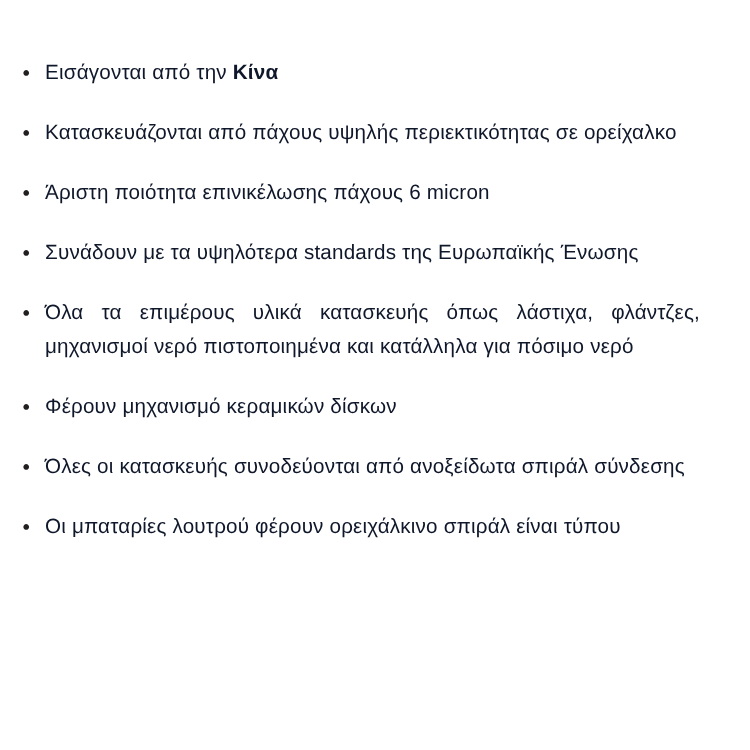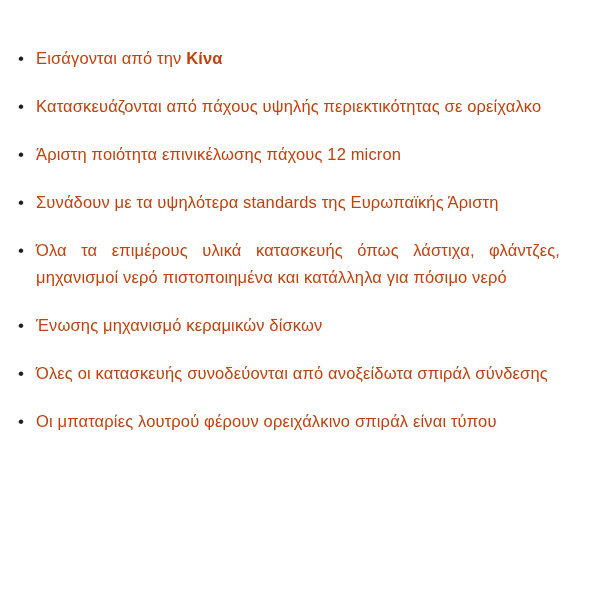--- a/index.html
+++ b/index.html
@@ -37,21 +37,21 @@
     font-size: 17px;
     line-height: 27px;
     color: #231f20;
     text-align: left;
     user-select: none;
   }
   .bullet-text {
     flex: 1 1 auto;
     font-size: 16.5px;
     line-height: 27px;
-    color: #c2410c;
+    color: #0f172a;
     text-align: justify;
     text-justify: inter-word;
     letter-spacing: 0.15px;
   }
   .bullet-text.no-justify {
     text-align: left;
   }
   .bullet-text b {
     font-weight: bold;
   }
@@ -67,36 +67,36 @@
       <span class="bullet-text no-justify"><span>Εισάγονται από την </span><b>Κίνα</b><span></span></span>
     </li>
 
     <li class="bullet-item">
       <span class="bullet-marker">•</span>
       <span class="bullet-text"><span>Κατασκευάζονται από πάχους υψηλής περιεκτικότητας σε ορείχαλκο</span><b></b><span></span></span>
     </li>
 
     <li class="bullet-item">
       <span class="bullet-marker">•</span>
-      <span class="bullet-text no-justify"><span>Άριστη ποιότητα επινικέλωσης  πάχους 12 micron</span><b></b><span></span></span>
+      <span class="bullet-text no-justify"><span>Άριστη ποιότητα επινικέλωσης  πάχους 6 micron</span><b></b><span></span></span>
     </li>
 
     <li class="bullet-item">
       <span class="bullet-marker">•</span>
-      <span class="bullet-text"><span>Συνάδουν με τα υψηλότερα standards της Ευρωπαϊκής Άριστη</span><b></b><span></span></span>
+      <span class="bullet-text"><span>Συνάδουν με τα υψηλότερα standards της Ευρωπαϊκής Ένωσης</span><b></b><span></span></span>
     </li>
 
     <li class="bullet-item">
       <span class="bullet-marker">•</span>
       <span class="bullet-text"><span>Όλα τα επιμέρους υλικά κατασκευής όπως λάστιχα, φλάντζες, μηχανισμοί νερό πιστοποιημένα και κατάλληλα για πόσιμο νερό</span><b></b><span></span></span>
     </li>
 
     <li class="bullet-item">
       <span class="bullet-marker">•</span>
-      <span class="bullet-text no-justify"><span>Ένωσης μηχανισμό κεραμικών δίσκων</span><b></b><span></span></span>
+      <span class="bullet-text no-justify"><span>Φέρουν μηχανισμό κεραμικών δίσκων</span><b></b><span></span></span>
     </li>
 
     <li class="bullet-item">
       <span class="bullet-marker">•</span>
       <span class="bullet-text"><span>Όλες οι κατασκευής συνοδεύονται από ανοξείδωτα σπιράλ σύνδεσης</span><b></b><span></span></span>
     </li>
 
     <li class="bullet-item">
       <span class="bullet-marker">•</span>
       <span class="bullet-text"><span>Οι μπαταρίες λουτρού φέρουν ορειχάλκινο σπιράλ είναι τύπου</span><b></b><span></span></span>

